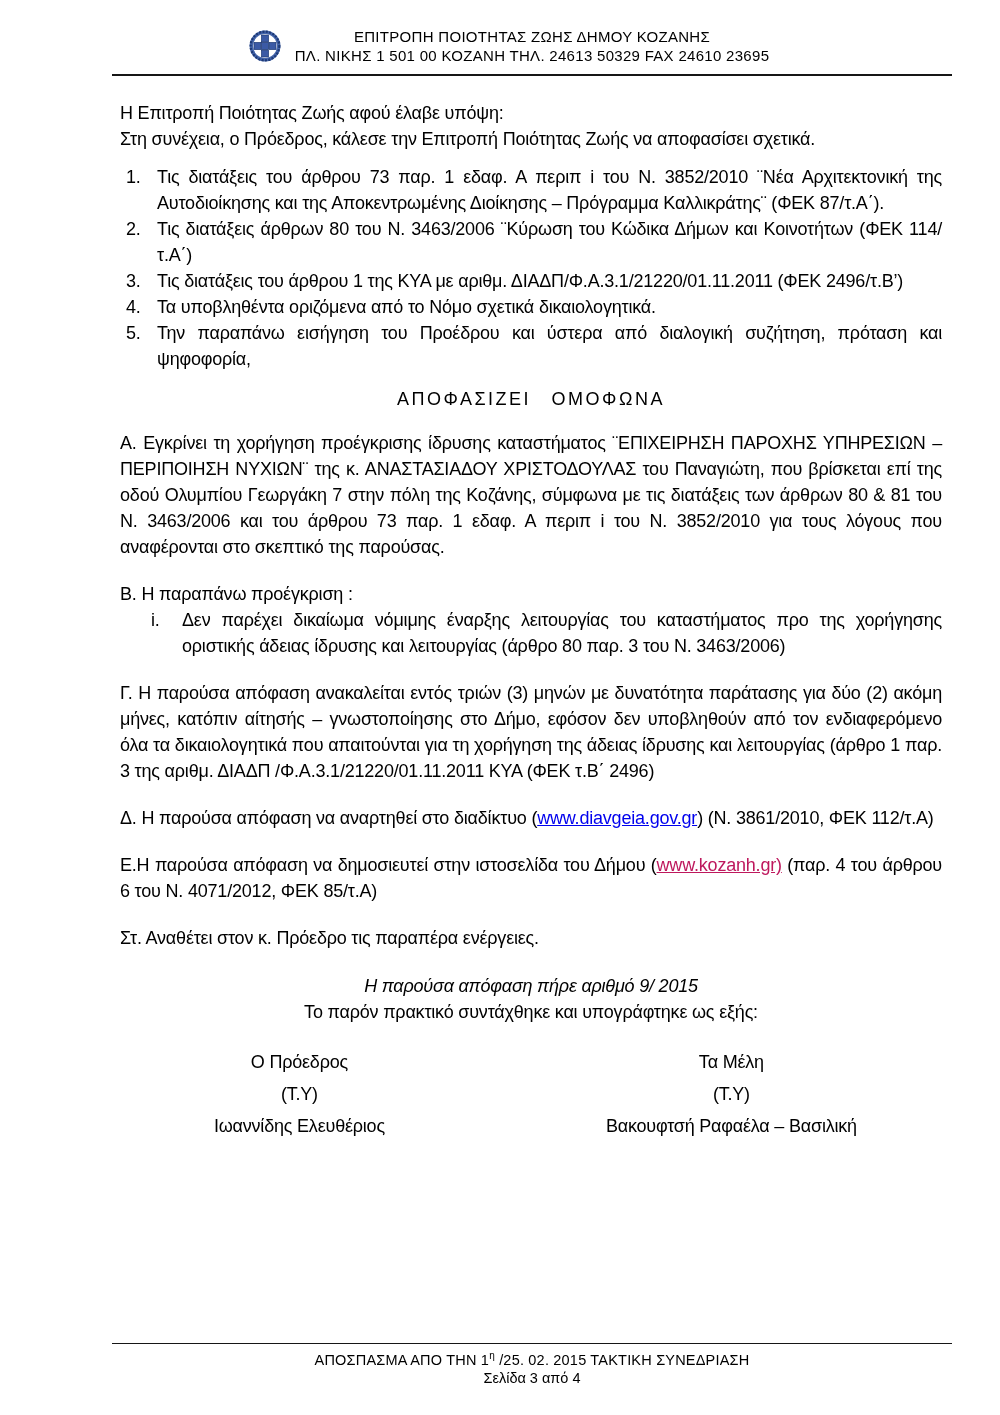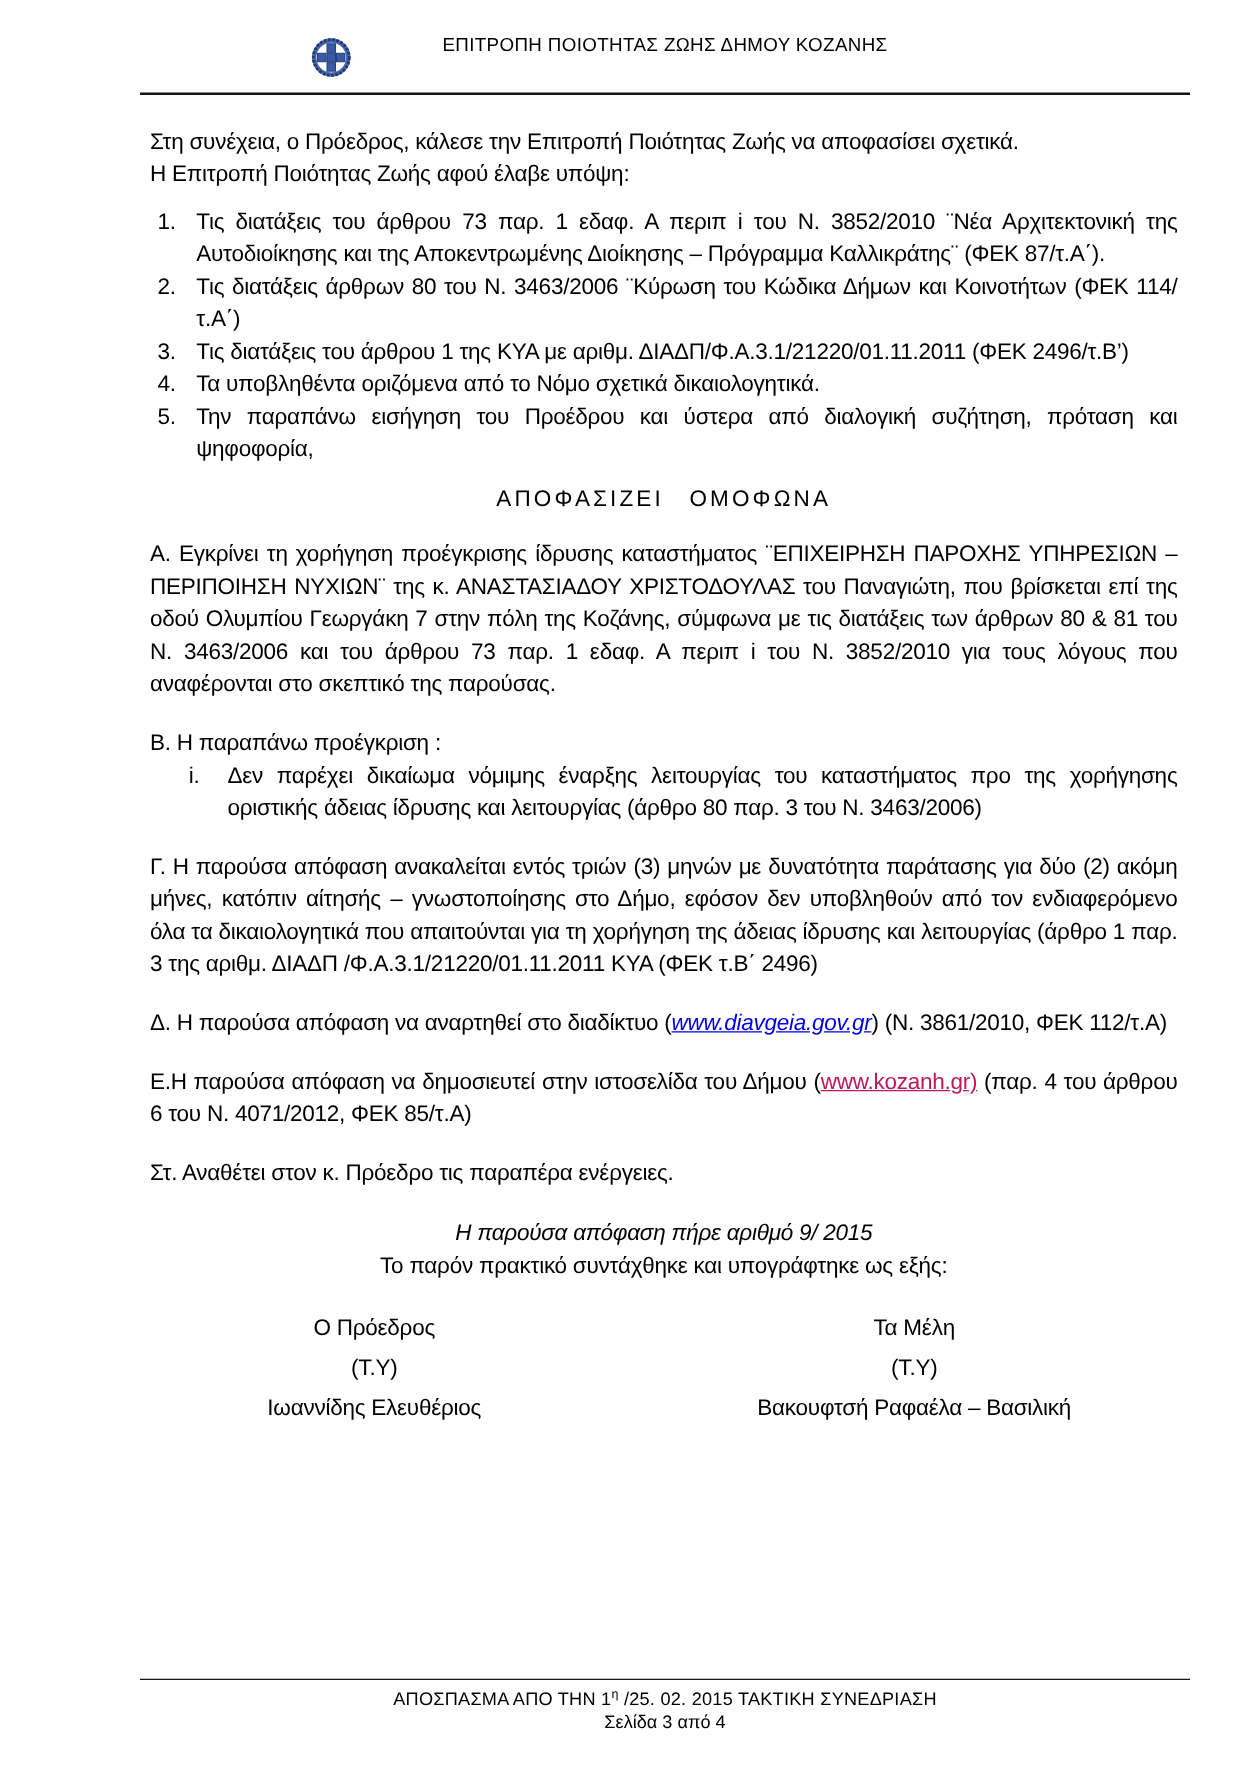--- a/index.html
+++ b/index.html
@@ -59,49 +59,50 @@
           <rect x="14.4" y="14.4" width="7.2" height="7.2"></rect>
           <rect x="14.4" y="6.4" width="7.2" height="7.2"></rect>
           <rect x="14.4" y="22.4" width="7.2" height="7.2"></rect>
           <rect x="6.4" y="14.4" width="7.2" height="7.2"></rect>
           <rect x="22.4" y="14.4" width="7.2" height="7.2"></rect>
         </g>
       </svg>
     </span>
     <div class="lh-text">
       <div>ΕΠΙΤΡΟΠΗ ΠΟΙΟΤΗΤΑΣ ΖΩΗΣ ΔΗΜΟΥ ΚΟΖΑΝΗΣ</div>
+      <div>ΠΛ. ΝΙΚΗΣ 1 501 00 ΚΟΖΑΝΗ ΤΗΛ. 24613 50329 FAX 24610 23695</div>
     </div>
   </div>
   <hr class="header-rule">
 
   <div class="content">
 
+    <p class="just">Η Επιτροπή Ποιότητας Ζωής αφού έλαβε υπόψη:</p>
     <p class="just">Στη συνέχεια, ο Πρόεδρος, κάλεσε την Επιτροπή Ποιότητας Ζωής να αποφασίσει σχετικά.</p>
-    <p class="just">Η Επιτροπή Ποιότητας Ζωής αφού έλαβε υπόψη:</p>
 
     <div class="list">
       <div class="li"><span class="num">1.</span><span>Τις διατάξεις του άρθρου 73 παρ. 1 εδαφ. Α περιπ i του Ν. 3852/2010 ¨Νέα Αρχιτεκτονική της Αυτοδιοίκησης και της Αποκεντρωμένης Διοίκησης – Πρόγραμμα Καλλικράτης¨ (ΦΕΚ 87/τ.Α΄).</span></div>
       <div class="li"><span class="num">2.</span><span>Τις διατάξεις άρθρων 80 του Ν. 3463/2006 ¨Κύρωση του Κώδικα Δήμων και Κοινοτήτων (ΦΕΚ 114/τ.Α΄)</span></div>
       <div class="li"><span class="num">3.</span><span>Τις διατάξεις του άρθρου 1 της ΚΥΑ με αριθμ. ΔΙΑΔΠ/Φ.Α.3.1/21220/01.11.2011 (ΦΕΚ 2496/τ.Β’)</span></div>
       <div class="li"><span class="num">4.</span><span>Τα υποβληθέντα οριζόμενα από το Νόμο σχετικά δικαιολογητικά.</span></div>
       <div class="li"><span class="num">5.</span><span>Την παραπάνω εισήγηση του Προέδρου και ύστερα από διαλογική συζήτηση, πρόταση και ψηφοφορία,</span></div>
     </div>
 
     <p class="decision-heading">ΑΠΟΦΑΣΙΖΕΙ ΟΜΟΦΩΝΑ</p>
 
     <p class="just para sec-a">Α. Εγκρίνει τη χορήγηση προέγκρισης ίδρυσης καταστήματος ¨ΕΠΙΧΕΙΡΗΣΗ ΠΑΡΟΧΗΣ ΥΠΗΡΕΣΙΩΝ – ΠΕΡΙΠΟΙΗΣΗ ΝΥΧΙΩΝ¨ της κ. ΑΝΑΣΤΑΣΙΑΔΟΥ ΧΡΙΣΤΟΔΟΥΛΑΣ του Παναγιώτη, που βρίσκεται επί της οδού Ολυμπίου Γεωργάκη 7 στην πόλη της Κοζάνης, σύμφωνα με τις διατάξεις των άρθρων 80 &amp; 81 του Ν. 3463/2006 και του άρθρου 73 παρ. 1 εδαφ. Α περιπ i του Ν. 3852/2010 για τους λόγους που αναφέρονται στο σκεπτικό της παρούσας.</p>
 
     <div class="para">
       <p class="just">Β. Η παραπάνω προέγκριση :</p>
       <div class="li sub"><span class="num">i.</span><span>Δεν παρέχει δικαίωμα νόμιμης έναρξης λειτουργίας του καταστήματος προ της χορήγησης οριστικής άδειας ίδρυσης και λειτουργίας (άρθρο 80 παρ. 3 του Ν. 3463/2006)</span></div>
     </div>
 
     <p class="just para">Γ. Η παρούσα απόφαση ανακαλείται εντός τριών (3) μηνών με δυνατότητα παράτασης για δύο (2) ακόμη μήνες, κατόπιν αίτησής – γνωστοποίησης στο Δήμο, εφόσον δεν υποβληθούν από τον ενδιαφερόμενο όλα τα δικαιολογητικά που απαιτούνται για τη χορήγηση της άδειας ίδρυσης και λειτουργίας (άρθρο 1 παρ. 3 της αριθμ. ΔΙΑΔΠ /Φ.Α.3.1/21220/01.11.2011 ΚΥΑ (ΦΕΚ τ.Β΄ 2496)</p>
 
-    <p class="just para"><span>Δ. Η παρούσα απόφαση να αναρτηθεί στο διαδίκτυο (</span><a class="doclink" style="color: rgb(0, 0, 238); font-style: italic;">www.diavgeia.gov.gr</a><span>) (Ν. 3861/2010, ΦΕΚ 112/τ.Α)</span></p>
+    <p class="just para"><span>Δ. Η παρούσα απόφαση να αναρτηθεί στο διαδίκτυο (</span><a class="doclink" style="color: rgb(0, 0, 238);">www.diavgeia.gov.gr</a><span>) (Ν. 3861/2010, ΦΕΚ 112/τ.Α)</span></p>
 
     <p class="just para"><span>Ε.Η παρούσα απόφαση να δημοσιευτεί στην ιστοσελίδα του Δήμου (</span><a class="doclink" style="color: #be185d;">www.kozanh.gr)</a><span> (παρ. 4 του άρθρου 6 του Ν. 4071/2012, ΦΕΚ 85/τ.Α)</span></p>
 
     <p class="just para">Στ. Αναθέτει στον κ. Πρόεδρο τις παραπέρα ενέργειες.</p>
 
     <p class="center-line italic closing1">Η παρούσα απόφαση πήρε αριθμό 9/ 2015</p>
     <p class="center-line">Το παρόν πρακτικό συντάχθηκε και υπογράφτηκε ως εξής:</p>
 
     <div class="signatures">
       <div class="sig-col sig-left">

